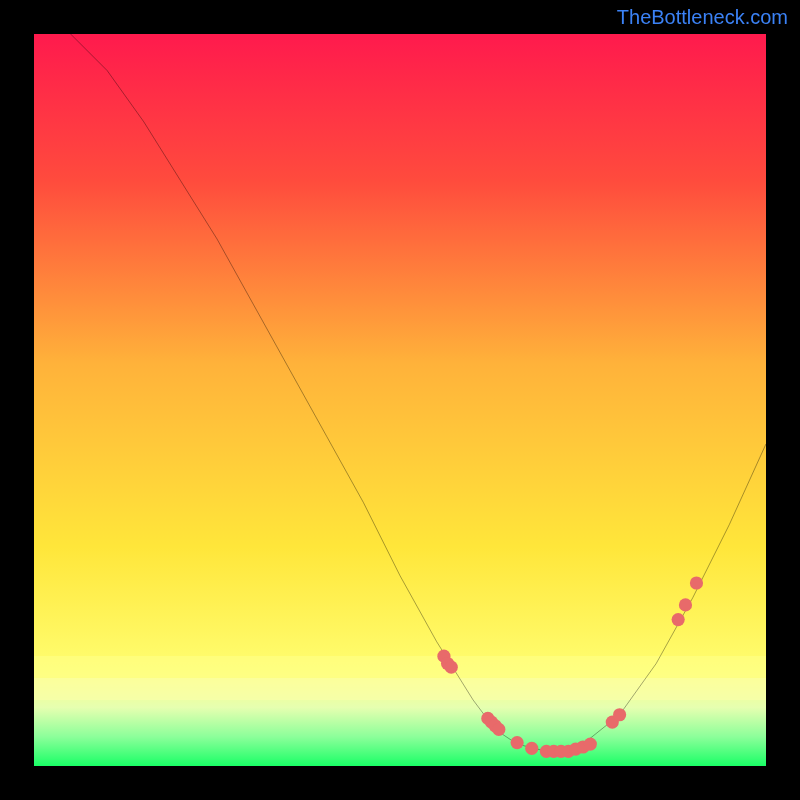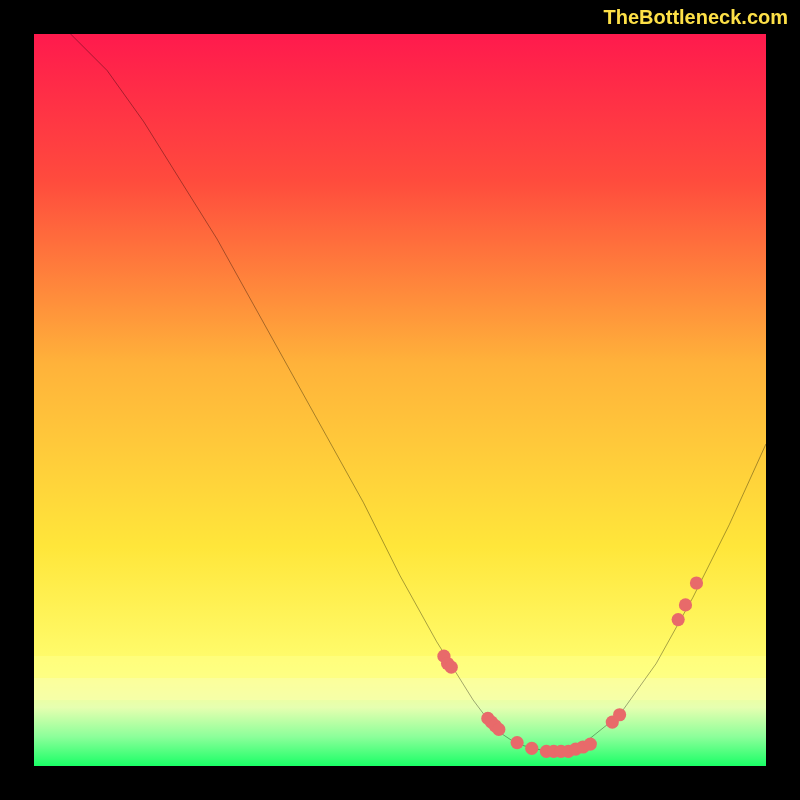--- a/index.html
+++ b/index.html
@@ -7,23 +7,23 @@
     width: 800px;
     height: 800px;
     background: #000;
     position: relative;
     font-family: Arial, sans-serif;
   }
   .watermark {
     position: absolute;
     top: 6px;
     right: 12px;
-    color: #fde047;
+    color: #3b82f6;
     font-size: 20px;
-    font-weight: 700;
+    font-weight: 400;
     z-index: 10;
   }
   .plot {
     position: absolute;
     left: 34px;
     top: 34px;
     width: 732px;
     height: 732px;
     overflow: hidden;
   }

